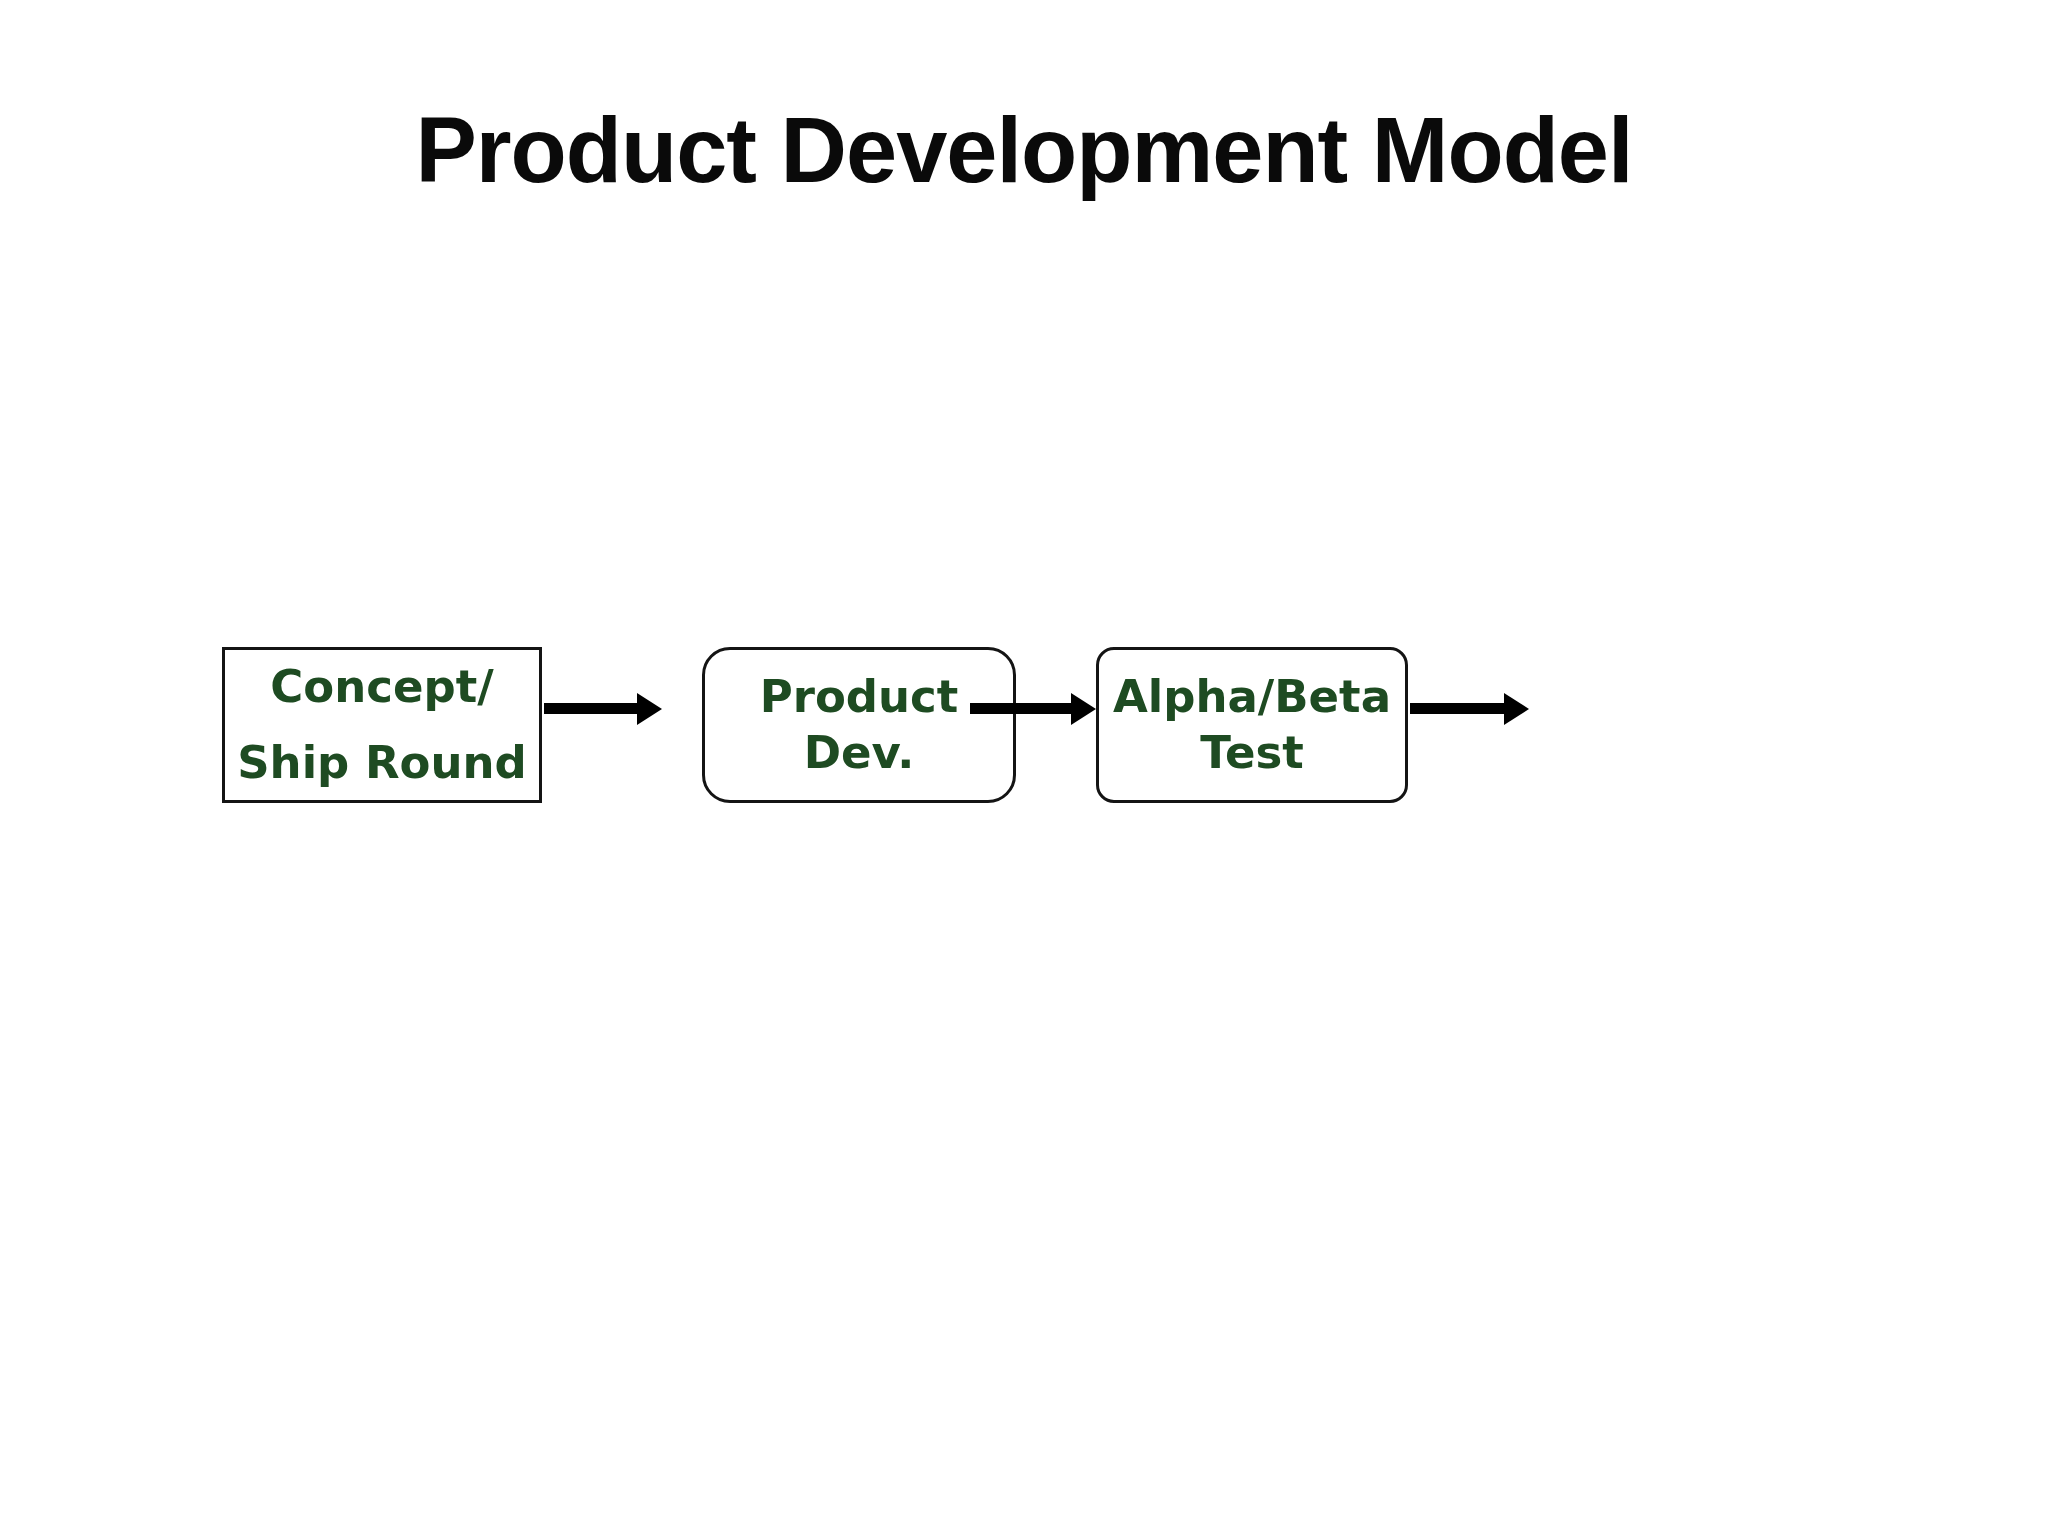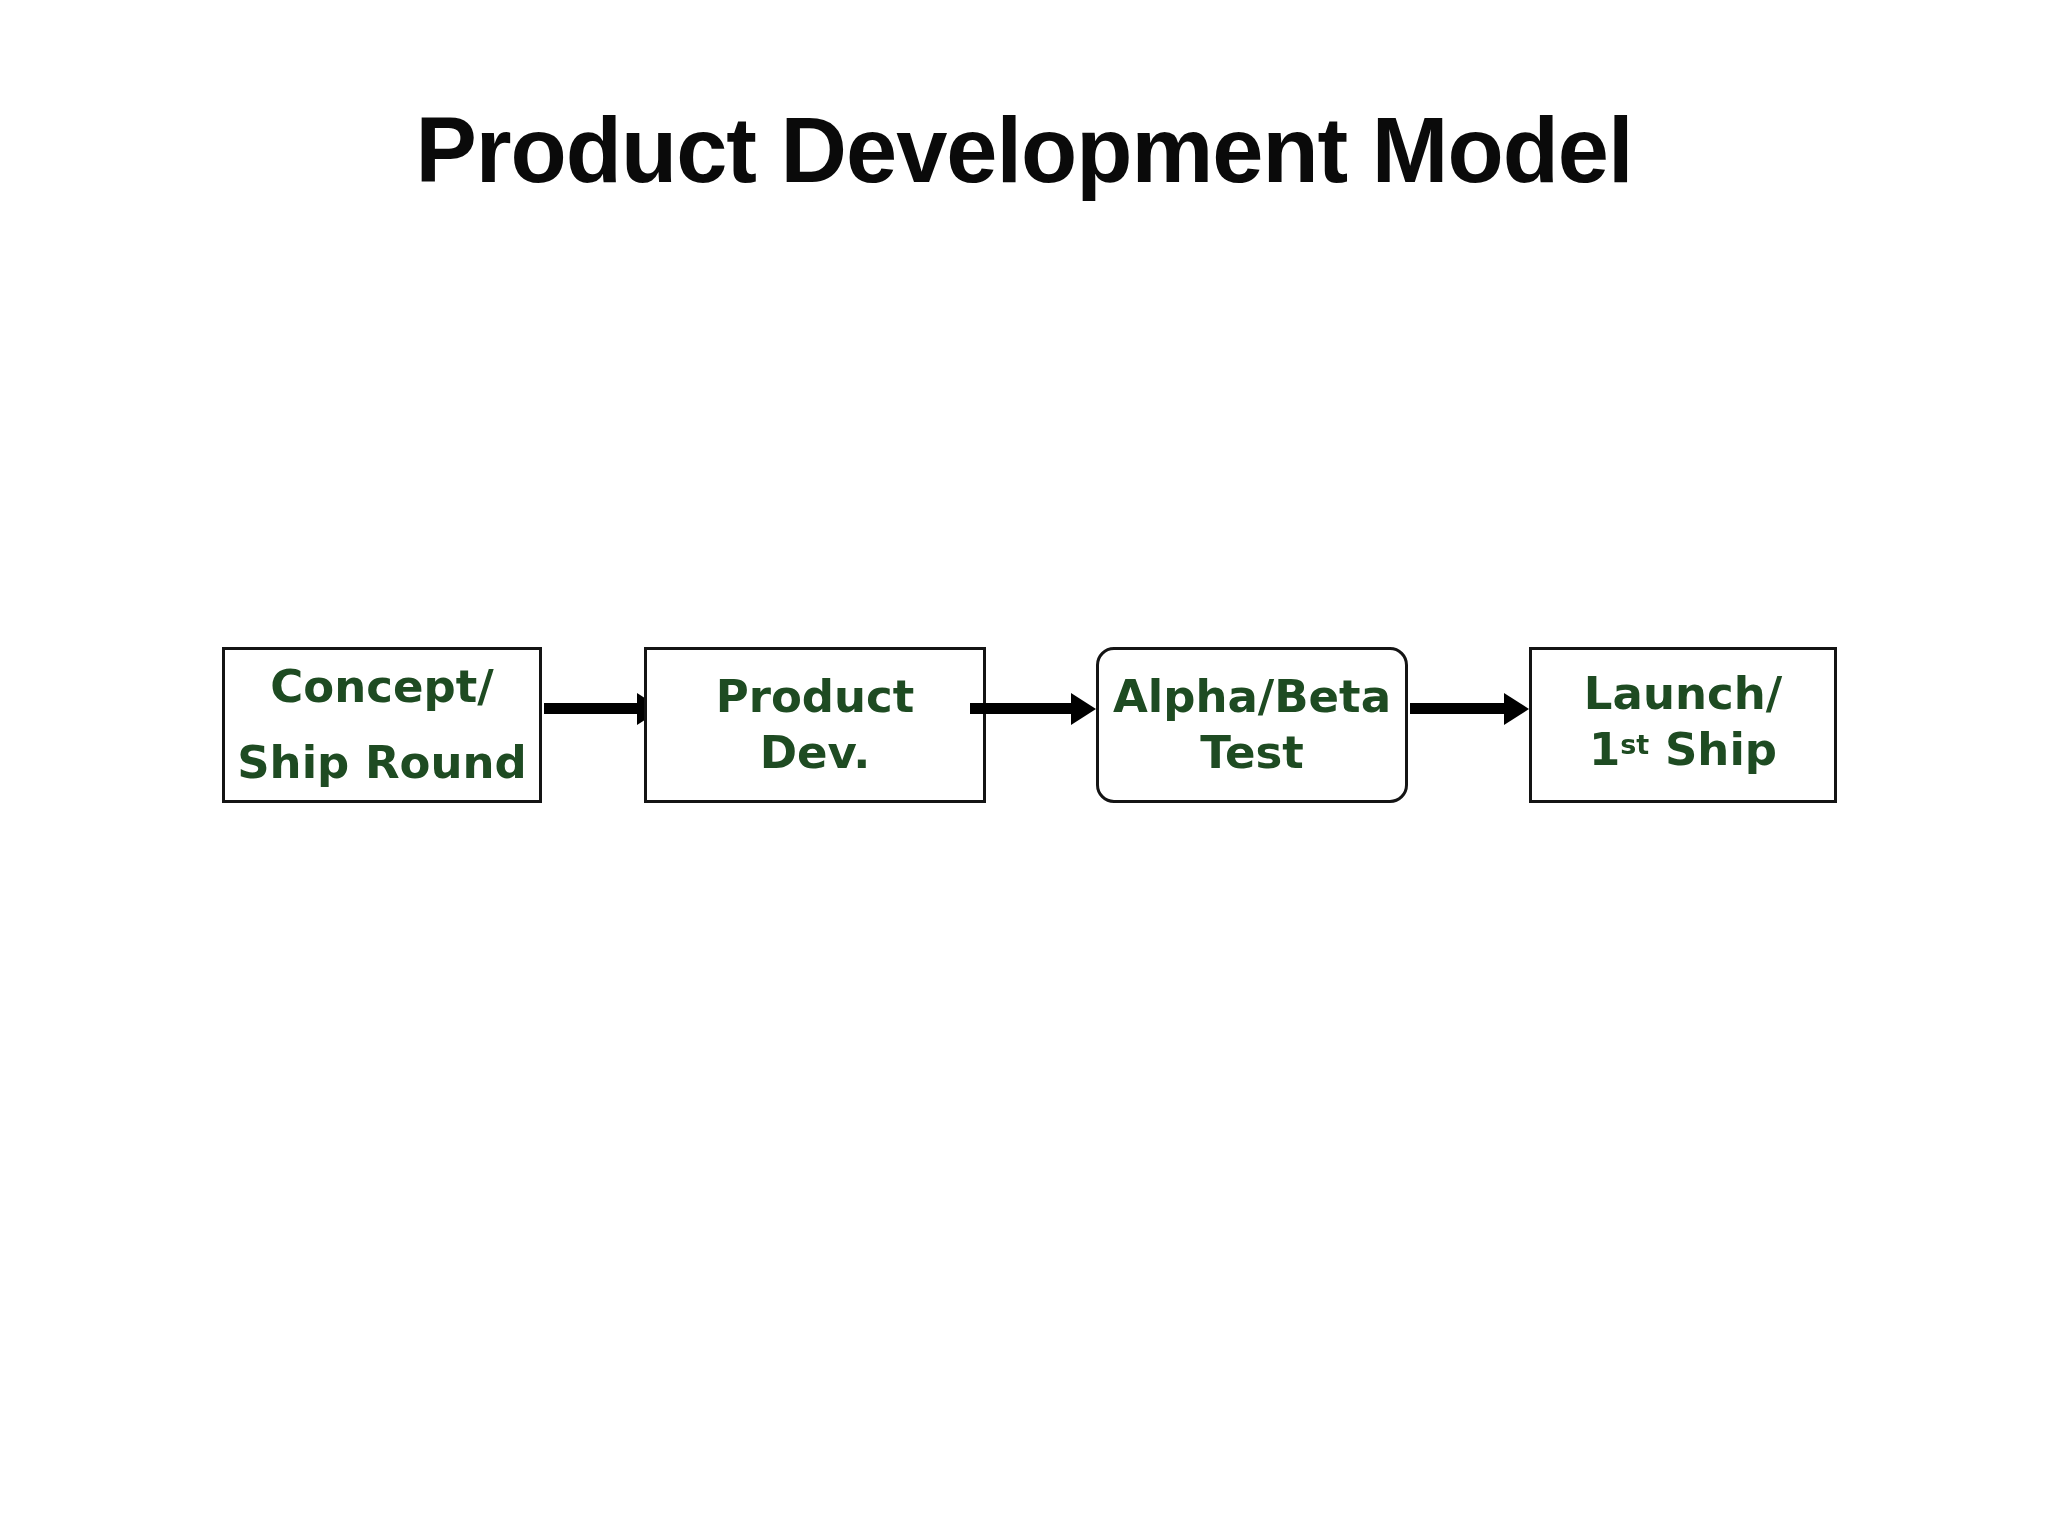--- a/index.html
+++ b/index.html
@@ -47,21 +47,21 @@
     justify-content: center;
     text-align: center;
     font-family: "DejaVu Sans", sans-serif;
     font-weight: 700;
     font-size: 45px;
     line-height: 56px;
     color: var(--box-text);
     white-space: nowrap;
   }
   .box-1 { left: 222px; width: 320px; gap: 20px; }
-  .box-2 { left: 644px; width: 342px; }
+  .box-2 { left: 702px; width: 314px; border-radius: 28px; }
   .box-3 { left: 1096px; width: 312px; border-radius: 18px; }
   .box-4 { left: 1529px; width: 308px; }
   .sup {
     font-size: 60%;
     position: relative;
     top: -0.42em;
   }
   .flow-arrow { position: absolute; }
   .arrow-shaft {
     position: absolute;
@@ -115,20 +115,14 @@
   <div class="step-box box-3">
     <span>Alpha/Beta</span>
     <span>Test</span>
   </div>
 
   <div class="flow-arrow">
     <div class="arrow-shaft shaft-3"></div>
     <div class="arrow-head head-3"></div>
   </div>
 
-  <div class="step-box box-4">
-    <span>Launch/</span>
-    <span>
-      <span>1</span><span class="sup">st</span><span> Ship</span>
-    </span>
-  </div>
 
 </div>
 
 </body></html>

